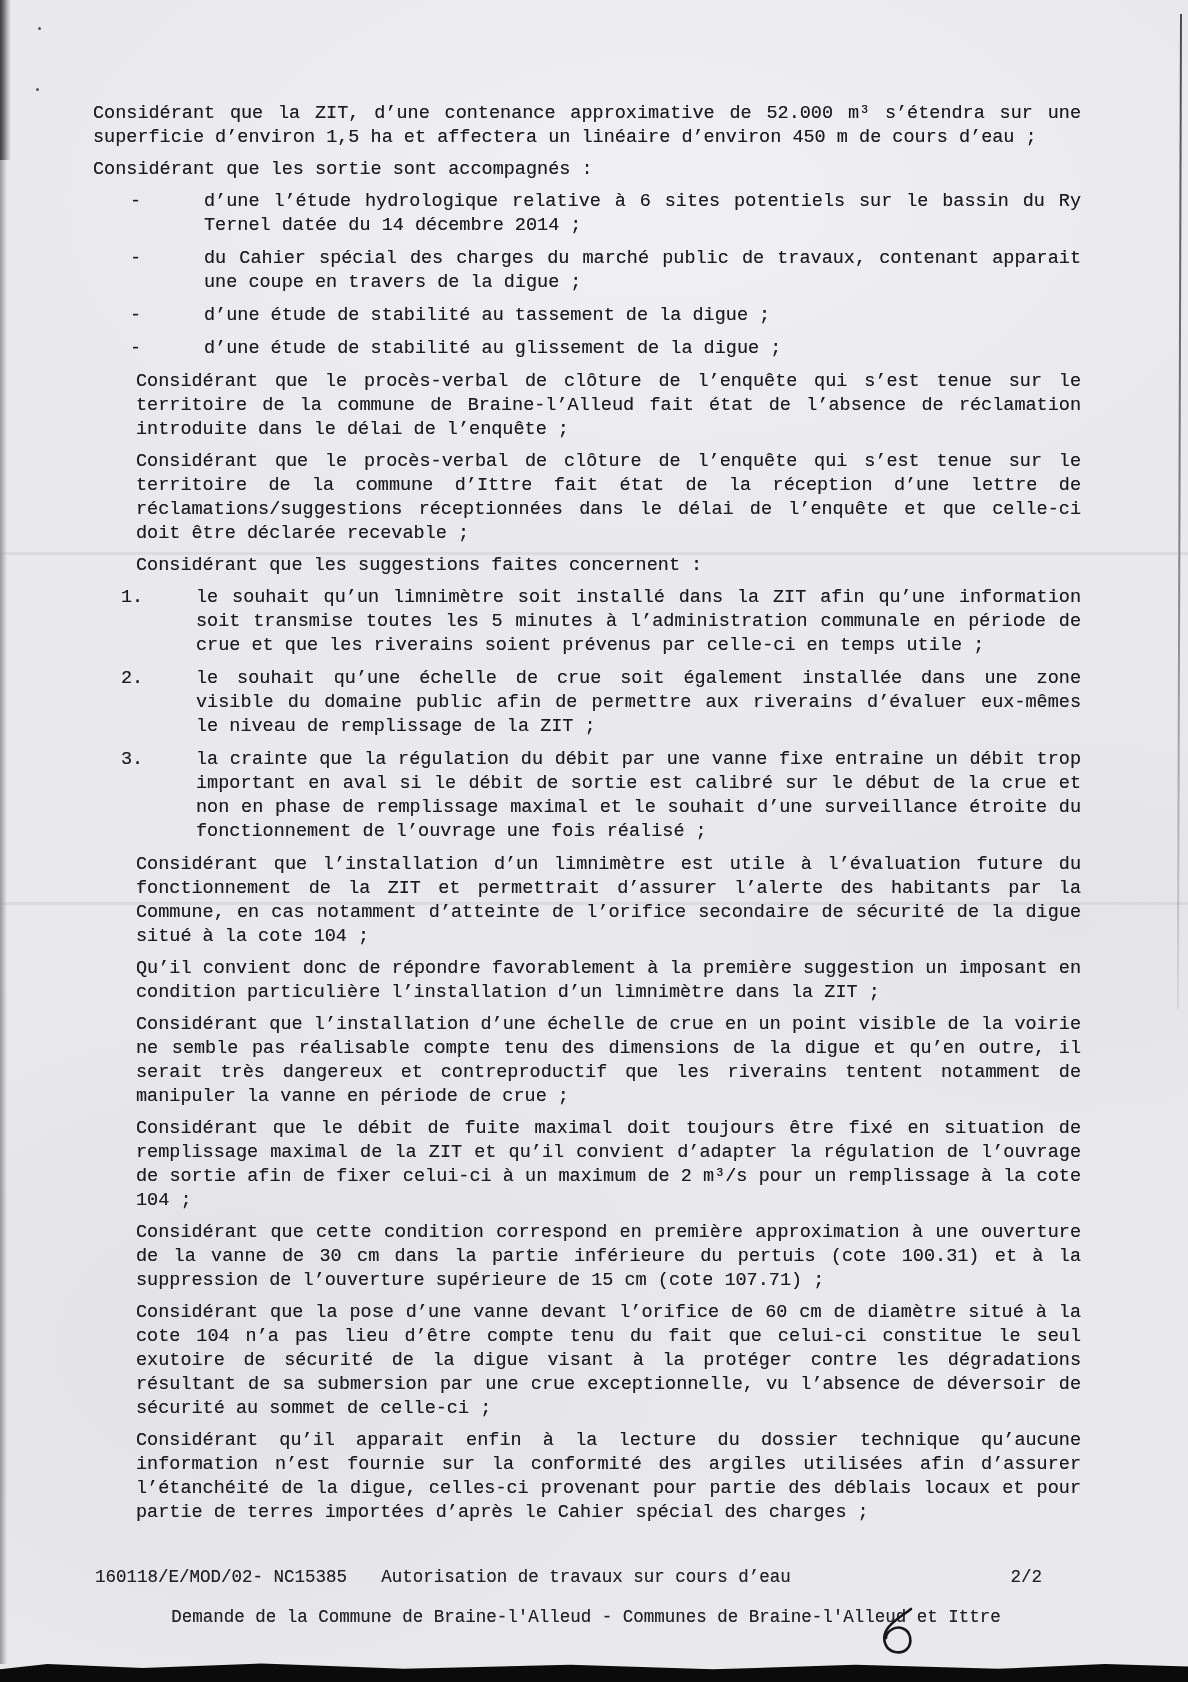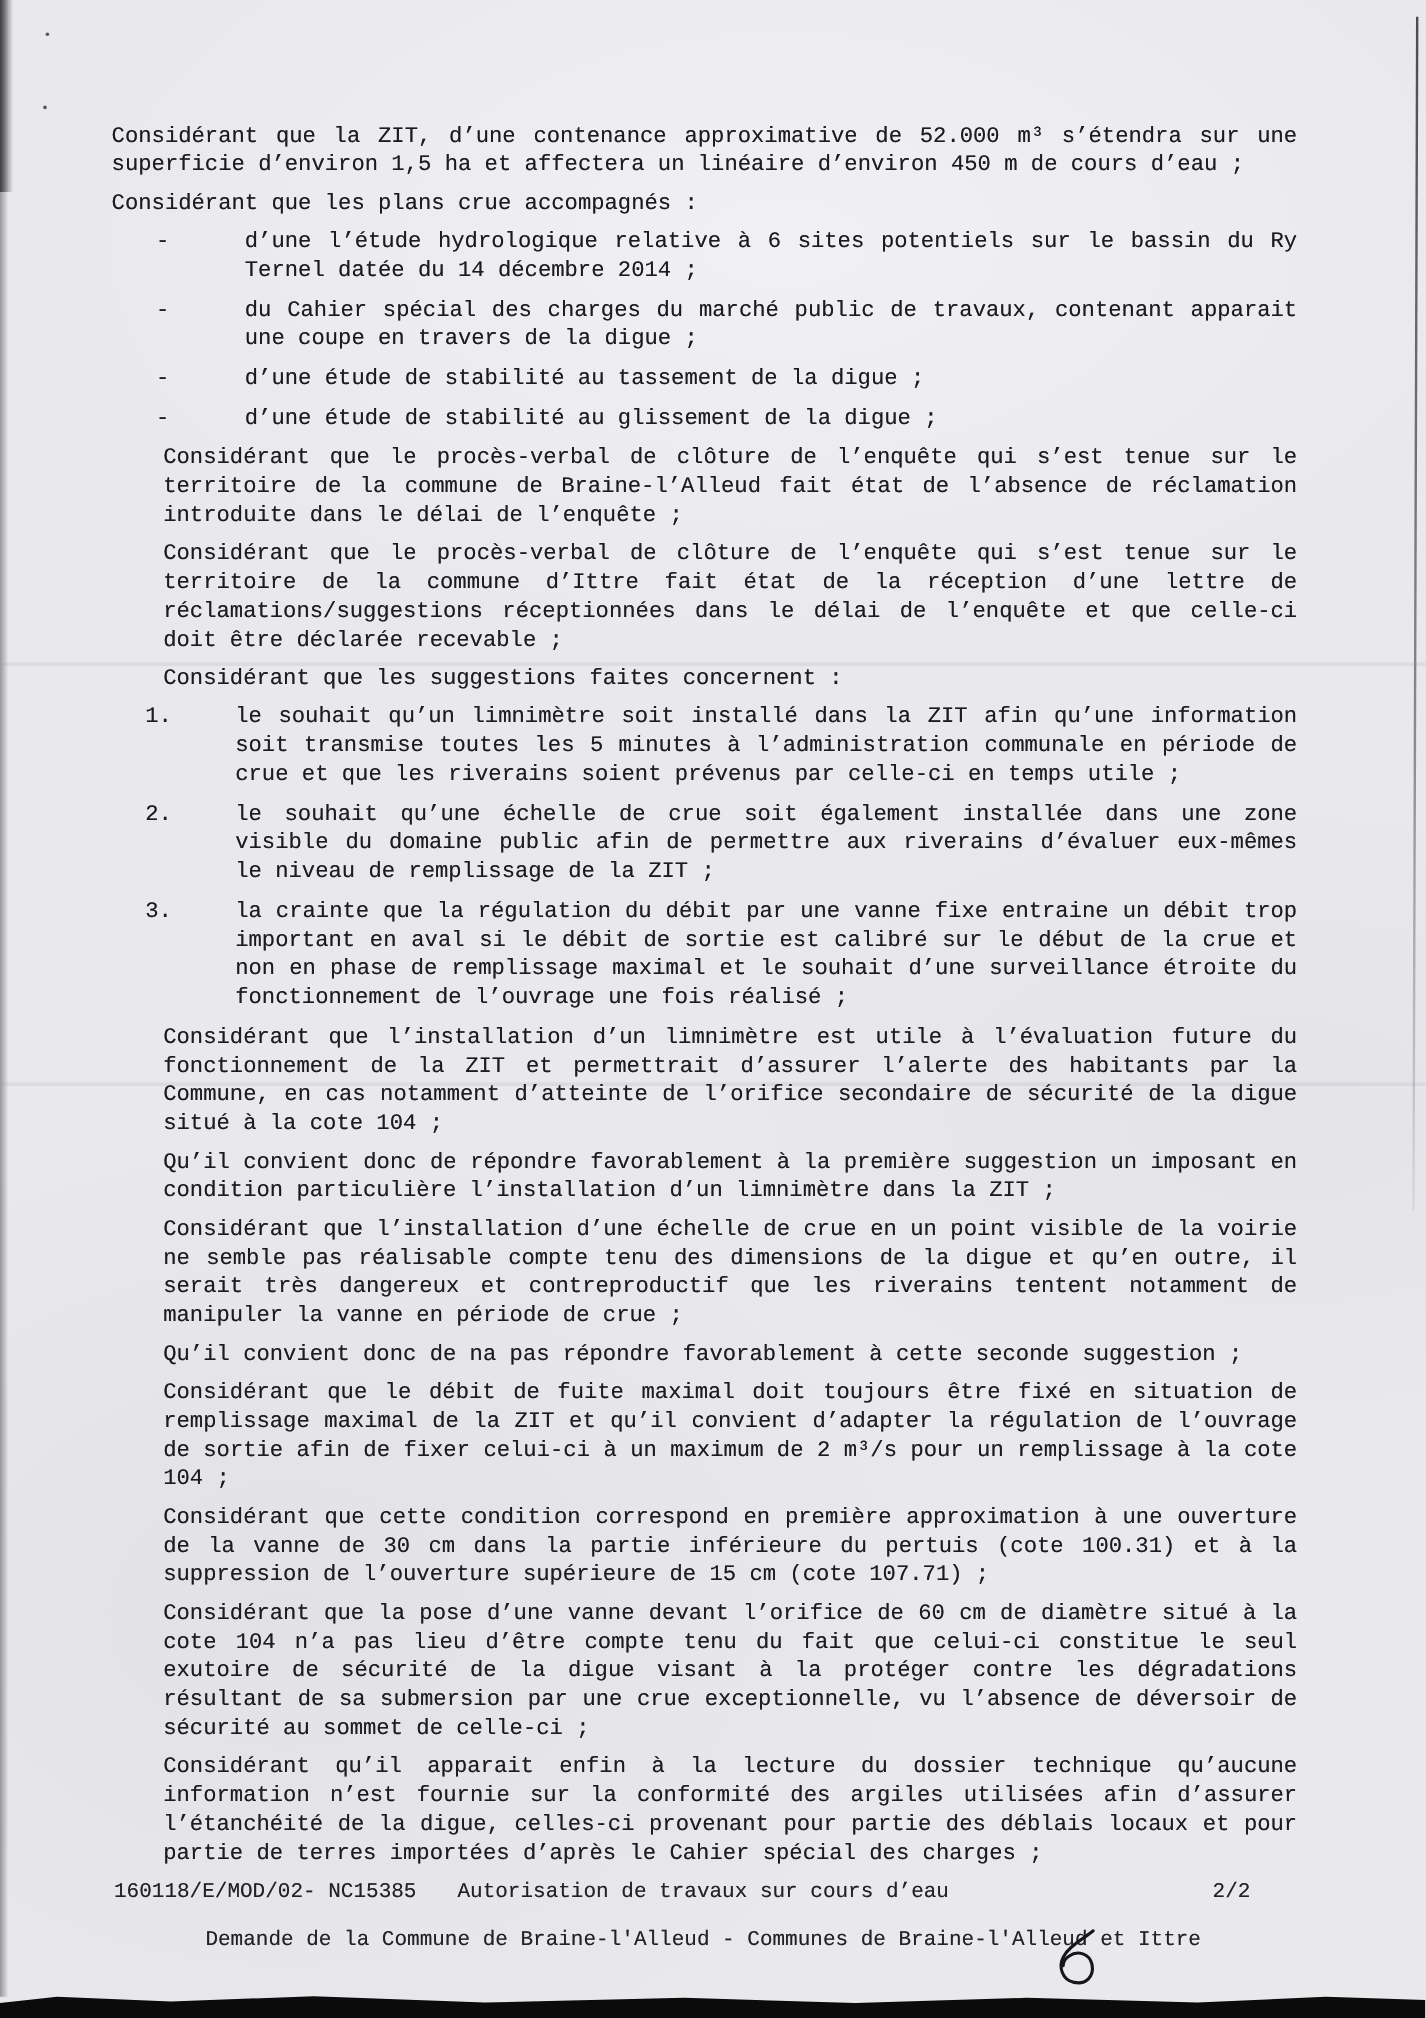--- a/index.html
+++ b/index.html
@@ -70,21 +70,21 @@
 <div class="left-edge-top"></div>
 <div class="right-line"></div>
 <div class="crease crease-1"></div>
 <div class="crease crease-2"></div>
 <div class="speck speck-1"></div>
 <div class="speck speck-2"></div>
 
 <main class="content">
   <div>
       <div class="p plain">Considérant que la ZIT, d’une contenance approximative de 52.000 m³ s’étendra sur une superficie d’environ 1,5 ha et affectera un linéaire d’environ 450 m de cours d’eau ;</div>
-      <div class="p plain">Considérant que les plans crue accompagnés :</div>
+      <div class="p plain">Considérant que les sortie sont accompagnés :</div>
       <div class="p dash">
         <span class="marker">-</span>
         <span class="ptext">d’une l’étude hydrologique relative à 6 sites potentiels sur le bassin du Ry Ternel datée du 14 décembre 2014 ;</span>
       </div>
       <div class="p dash">
         <span class="marker">-</span>
         <span class="ptext">du Cahier spécial des charges du marché public de travaux, contenant apparait une coupe en travers de la digue ;</span>
       </div>
       <div class="p dash">
         <span class="marker">-</span>
@@ -105,21 +105,20 @@
         <span class="marker">2.</span>
         <span class="ptext">le souhait qu’une échelle de crue soit également installée dans une zone visible du domaine public afin de permettre aux riverains d’évaluer eux-mêmes le niveau de remplissage de la ZIT ;</span>
       </div>
       <div class="p number">
         <span class="marker">3.</span>
         <span class="ptext">la crainte que la régulation du débit par une vanne fixe entraine un débit trop important en aval si le débit de sortie est calibré sur le début de la crue et non en phase de remplissage maximal et le souhait d’une surveillance étroite du fonctionnement de l’ouvrage une fois réalisé ;</span>
       </div>
       <div class="p indent">Considérant que l’installation d’un limnimètre est utile à l’évaluation future du fonctionnement de la ZIT et permettrait d’assurer l’alerte des habitants par la Commune, en cas notamment d’atteinte de l’orifice secondaire de sécurité de la digue situé à la cote 104 ;</div>
       <div class="p indent">Qu’il convient donc de répondre favorablement à la première suggestion un imposant en condition particulière l’installation d’un limnimètre dans la ZIT ;</div>
       <div class="p indent">Considérant que l’installation d’une échelle de crue en un point visible de la voirie ne semble pas réalisable compte tenu des dimensions de la digue et qu’en outre, il serait très dangereux et contreproductif que les riverains tentent notamment de manipuler la vanne en période de crue ;</div>
-      <div class="p indent">Qu’il convient donc de na pas répondre favorablement à cette seconde suggestion ;</div>
       <div class="p indent">Considérant que le débit de fuite maximal doit toujours être fixé en situation de remplissage maximal de la ZIT et qu’il convient d’adapter la régulation de l’ouvrage de sortie afin de fixer celui-ci à un maximum de 2 m³/s pour un remplissage à la cote 104 ;</div>
       <div class="p indent">Considérant que cette condition correspond en première approximation à une ouverture de la vanne de 30 cm dans la partie inférieure du pertuis (cote 100.31) et à la suppression de l’ouverture supérieure de 15 cm (cote 107.71) ;</div>
       <div class="p indent">Considérant que la pose d’une vanne devant l’orifice de 60 cm de diamètre situé à la cote 104 n’a pas lieu d’être compte tenu du fait que celui-ci constitue le seul exutoire de sécurité de la digue visant à la protéger contre les dégradations résultant de sa submersion par une crue exceptionnelle, vu l’absence de déversoir de sécurité au sommet de celle-ci ;</div>
       <div class="p indent">Considérant qu’il apparait enfin à la lecture du dossier technique qu’aucune information n’est fournie sur la conformité des argiles utilisées afin d’assurer l’étanchéité de la digue, celles-ci provenant pour partie des déblais locaux et pour partie de terres importées d’après le Cahier spécial des charges ;</div>
     </div>
 </main>
 
 <footer class="footer">
   <div class="footer-row">
     <span class="footer-ref">160118/E/MOD/02- NC15385</span>

